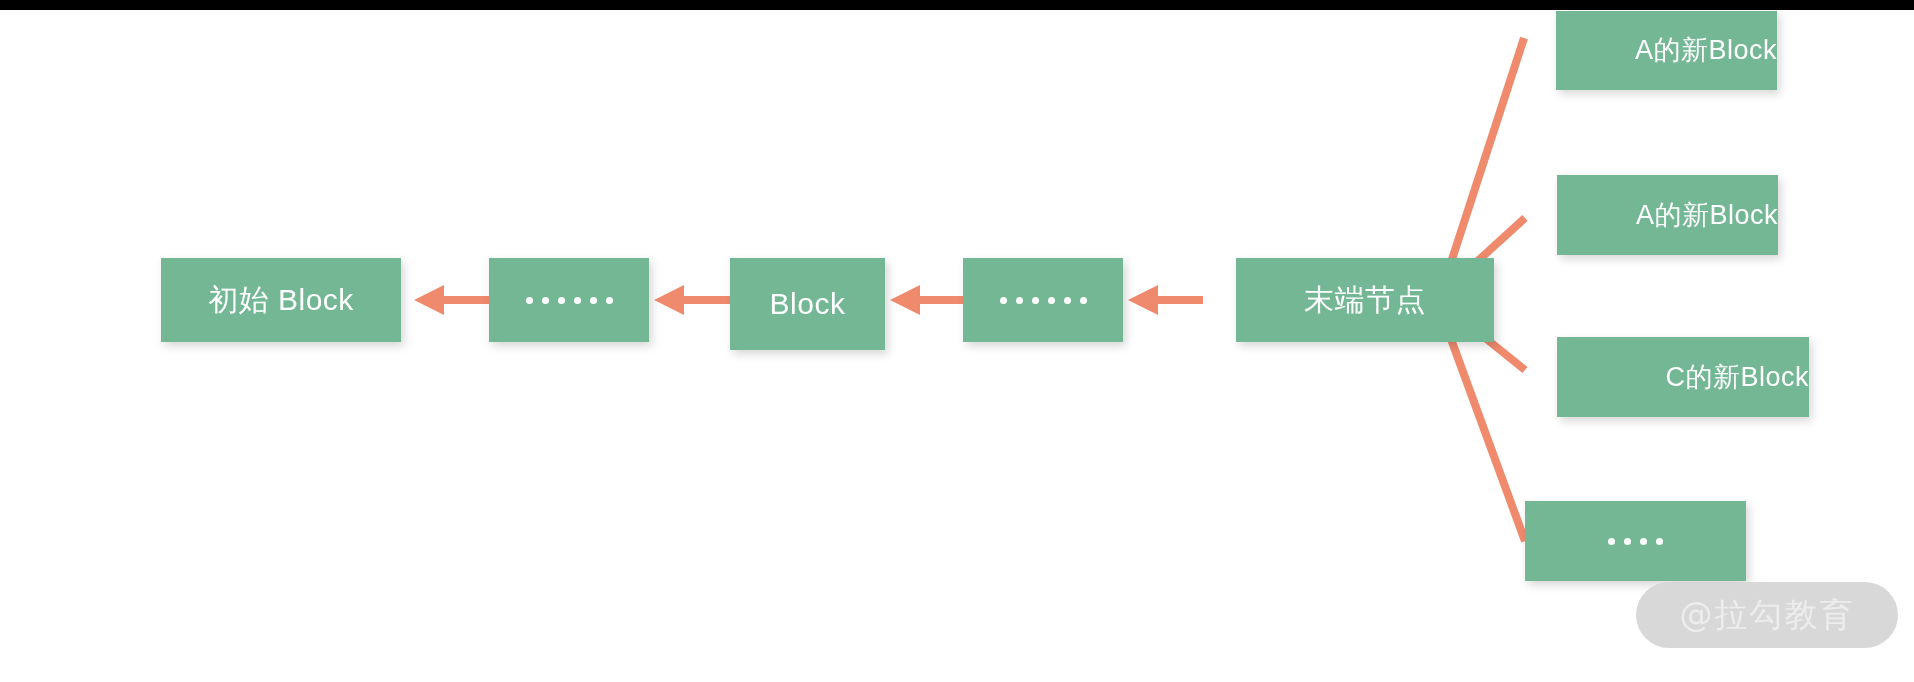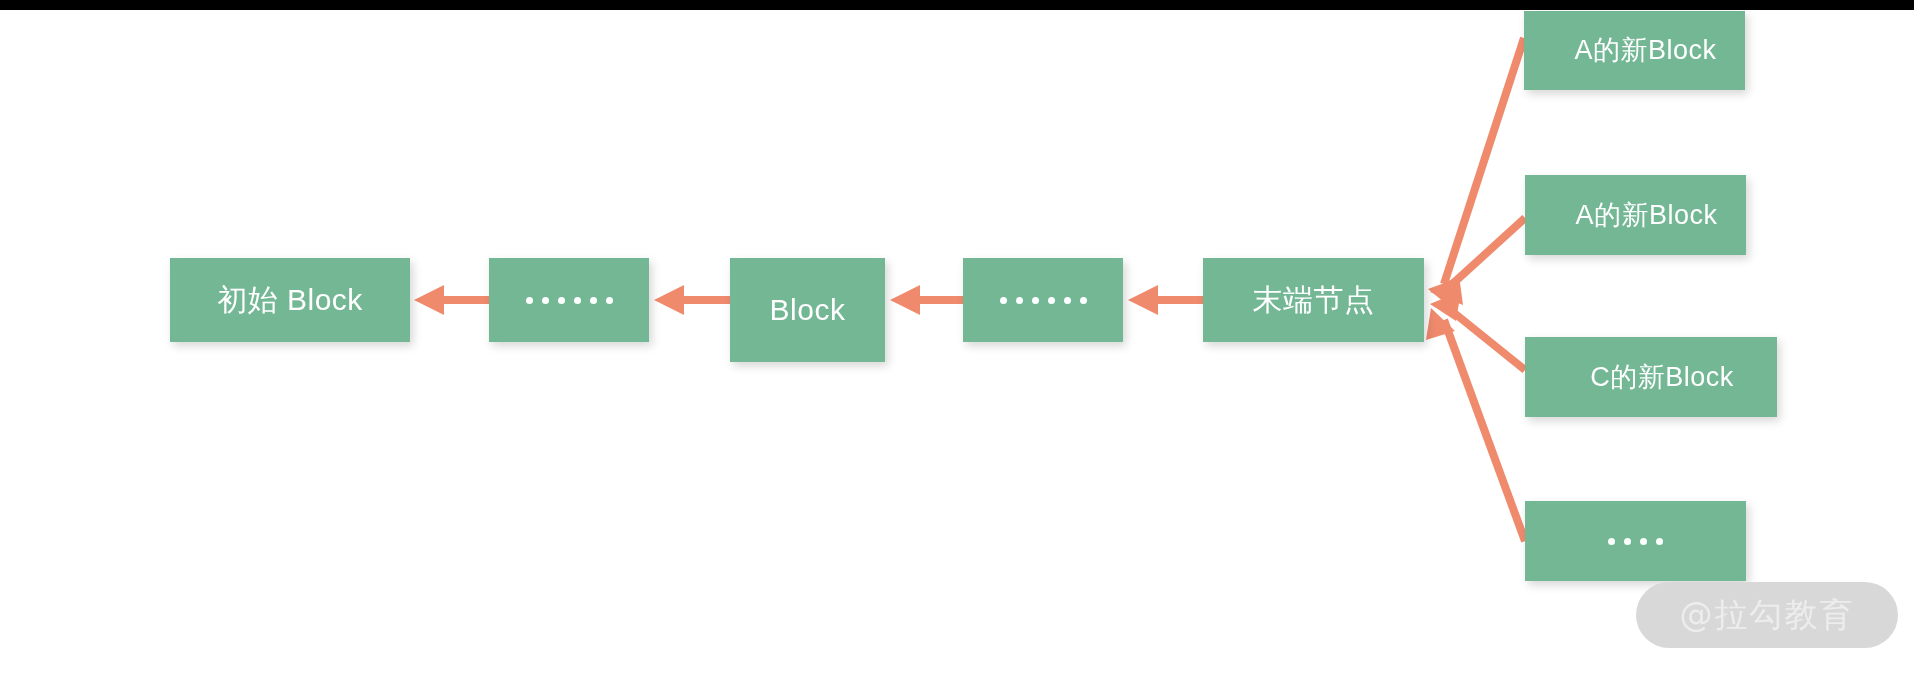--- a/index.html
+++ b/index.html
@@ -37,21 +37,21 @@
     position: absolute;
     background: #73b795;
     box-shadow: 3px 4px 9px rgba(0,0,0,0.16);
     display: flex;
     align-items: center;
     color: #ffffff;
     box-sizing: border-box;
     z-index: 5;
   }
   .node.center { justify-content: center; }
-  .node.leftpad { justify-content: center; padding-left: 22px; }
+  .node.leftpad { justify-content: flex-end; padding-left: 22px; margin-left: 32px; }
   .node .label {
     font-size: 30px;
     line-height: 1;
     letter-spacing: 0.5px;
     white-space: nowrap;
   }
   .node .label.small { font-size: 27px; }
   
   .dots {
     display: flex;
@@ -123,51 +123,51 @@
         <line x1="1525" y1="370" x2="1448" y2="308" stroke="#ef8a6d" stroke-width="8"></line>
         <polygon points="1430,304 1461,291 1456,321" fill="#ef8a6d"></polygon>
       </g>
       <g>
         <line x1="1525" y1="541" x2="1444" y2="320" stroke="#ef8a6d" stroke-width="8"></line>
         <polygon points="1431,308 1455,331 1426,340" fill="#ef8a6d"></polygon>
       </g>
     </g>
   </svg>
 
-  <div class="node center" style="left:170px; top:258px; width:240px; height:84px;">
+  <div class="node center" style="left:161px; top:258px; width:240px; height:84px;">
     <span class="label">初始 Block</span>
   </div>
 
   <div class="node center" style="left:489px; top:258px; width:160px; height:84px;">
     <span class="dots">
       <span class="dot"></span>
       <span class="dot"></span>
       <span class="dot"></span>
       <span class="dot"></span>
       <span class="dot"></span>
       <span class="dot"></span>
     </span>
   </div>
 
-  <div class="node center" style="left:730px; top:258px; width:155px; height:104px;">
+  <div class="node center" style="left:730px; top:258px; width:155px; height:92px;">
     <span class="label">Block</span>
   </div>
 
   <div class="node center" style="left:963px; top:258px; width:160px; height:84px;">
     <span class="dots">
       <span class="dot"></span>
       <span class="dot"></span>
       <span class="dot"></span>
       <span class="dot"></span>
       <span class="dot"></span>
       <span class="dot"></span>
     </span>
   </div>
 
-  <div class="node center" style="left:1203px; top:258px; width:221px; height:84px;">
+  <div class="node center" style="left:1236px; top:258px; width:258px; height:84px;">
     <span class="label">末端节点</span>
   </div>
 
   <div class="node leftpad" style="left:1524px; top:11px; width:221px; height:79px;">
     <span class="label small">A的新Block</span>
   </div>
 
   <div class="node leftpad" style="left:1525px; top:175px; width:221px; height:80px;">
     <span class="label small">A的新Block</span>
   </div>

